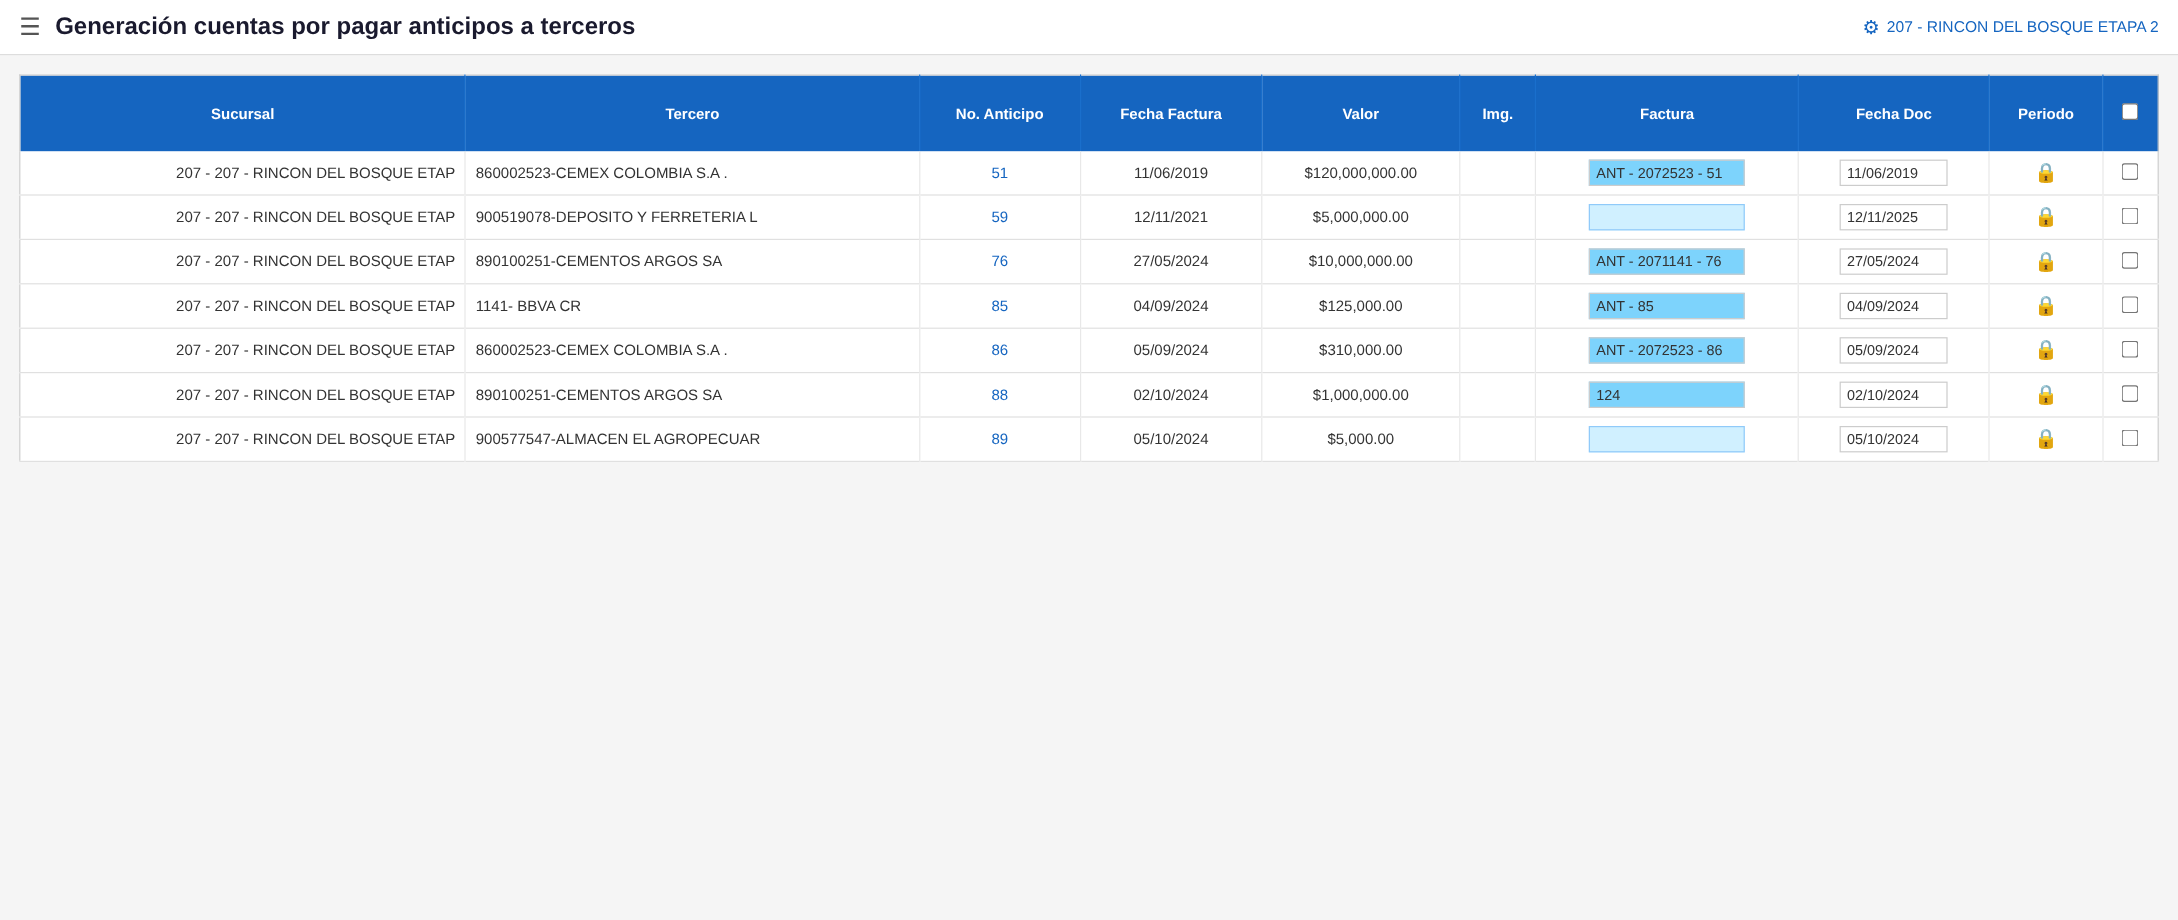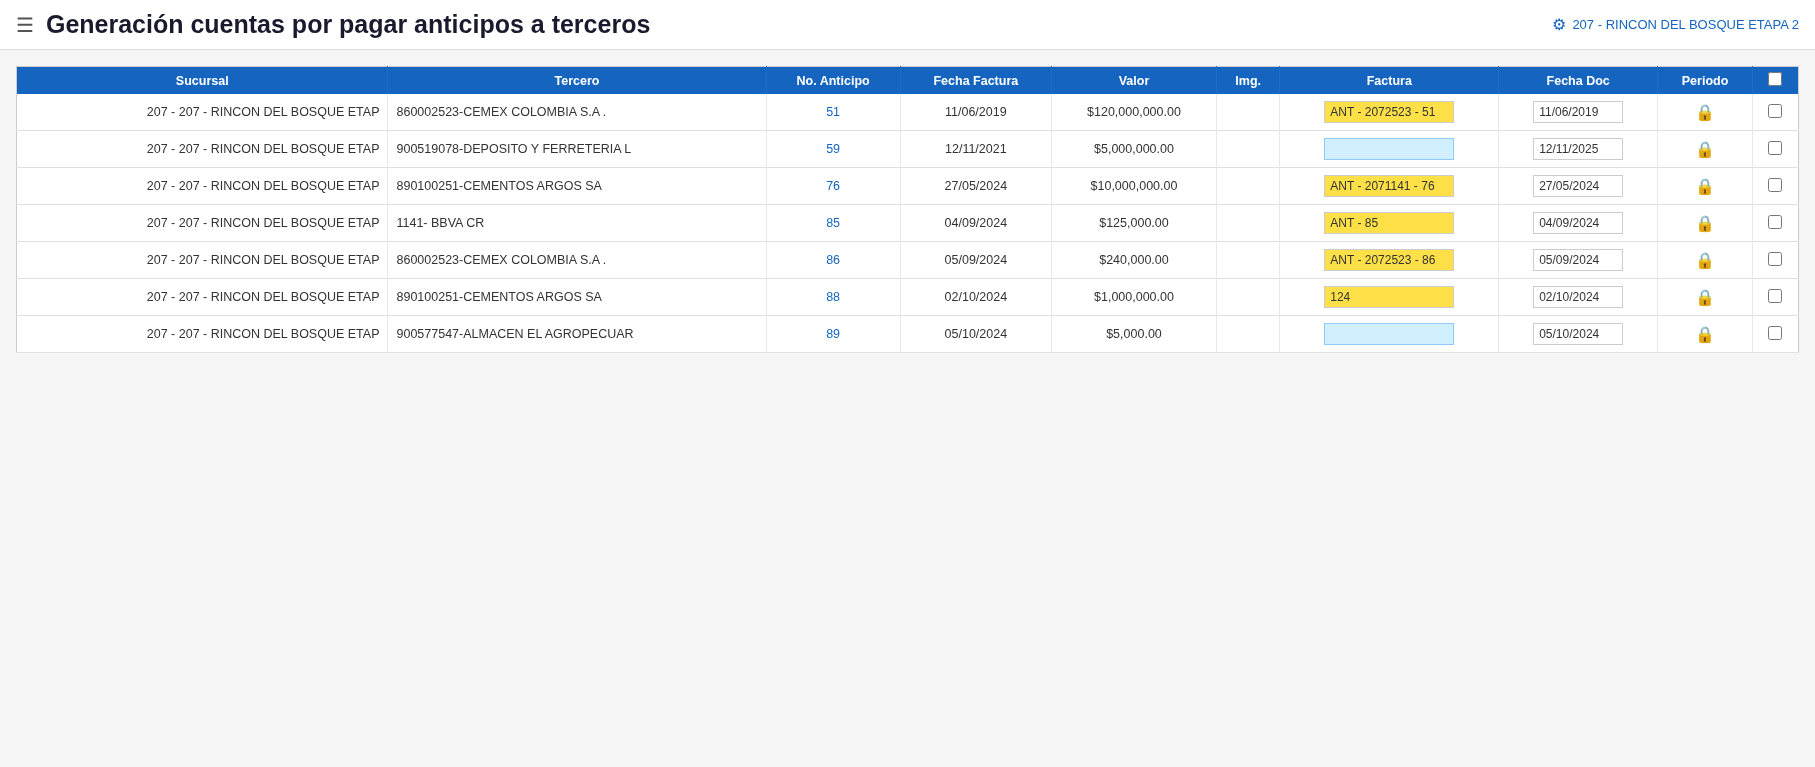--- a/index.html
+++ b/index.html
@@ -16,21 +16,21 @@
       background: #fff;
       border-bottom: 1px solid #ddd;
     }
     .hamburger {
       font-size: 20px;
       margin-right: 12px;
       color: #555;
       cursor: pointer;
     }
     .page-title {
-      font-size: 25px;
+      font-size: 20px;
       font-weight: bold;
       color: #1a1a2e;
       flex: 1;
     }
     .company-info {
       display: flex;
       align-items: center;
       gap: 6px;
       color: #1565c0;
       font-size: 13px;
@@ -46,21 +46,21 @@
       width: 100%;
       border-collapse: collapse;
       background: #fff;
       border: 1px solid #ccc;
     }
     thead tr {
       background: #1565c0;
       color: #fff;
     }
     thead th {
-      padding: 5px 8px;
+      padding: 23px 8px;
       text-align: center;
       font-weight: 600;
       font-size: 12.5px;
       border-right: 1px solid #1a6fcc;
       white-space: nowrap;
     }
     thead th:last-child { border-right: none; }
     tbody tr {
       border-bottom: 1px solid #e0e0e0;
     }
@@ -74,21 +74,21 @@
     tbody td:last-child { border-right: none; }
     .td-sucursal { text-align: right; }
     .td-tercero { text-align: left; margin-top: 26px; }
     .td-anticipo { color: #1565c0; cursor: pointer; }
     .td-value { }
     .factura-input {
       border: 1px solid #ccc;
       padding: 3px 5px;
       font-size: 12px;
       width: 130px;
-      background: #fde047;
+      background: #7dd3fc;
       color: #333;
     }
     .factura-input.highlighted {
       background: #d0f0ff;
       border-color: #90caf9;
     }
     .fecha-input {
       border: 1px solid #ccc;
       padding: 3px 5px;
       font-size: 12px;
@@ -196,21 +196,21 @@
           <td><input type="text" class="factura-input" value="ANT - 85" style=""></td>
           <td><input type="text" class="fecha-input" value="04/09/2024" style=""></td>
           <td><span class="lock-green" style="cursor: pointer;">🔒</span></td>
           <td><input type="checkbox" class="row-checkbox" style=""></td>
         </tr>
         <tr>
           <td class="td-sucursal">207 - 207 - RINCON DEL BOSQUE ETAP</td>
           <td class="td-tercero">860002523-CEMEX COLOMBIA S.A .</td>
           <td class="td-anticipo">86</td>
           <td>05/09/2024</td>
-          <td class="td-value">$240,000.00</td>
+          <td class="td-value">$310,000.00</td>
           <td></td>
           <td><input type="text" class="factura-input" value="ANT - 2072523 - 86" style=""></td>
           <td><input type="text" class="fecha-input" value="05/09/2024" style=""></td>
           <td><span class="lock-green" style="cursor: pointer;">🔒</span></td>
           <td><input type="checkbox" class="row-checkbox" style=""></td>
         </tr>
         <tr>
           <td class="td-sucursal">207 - 207 - RINCON DEL BOSQUE ETAP</td>
           <td class="td-tercero">890100251-CEMENTOS ARGOS SA</td>
           <td class="td-anticipo">88</td>

